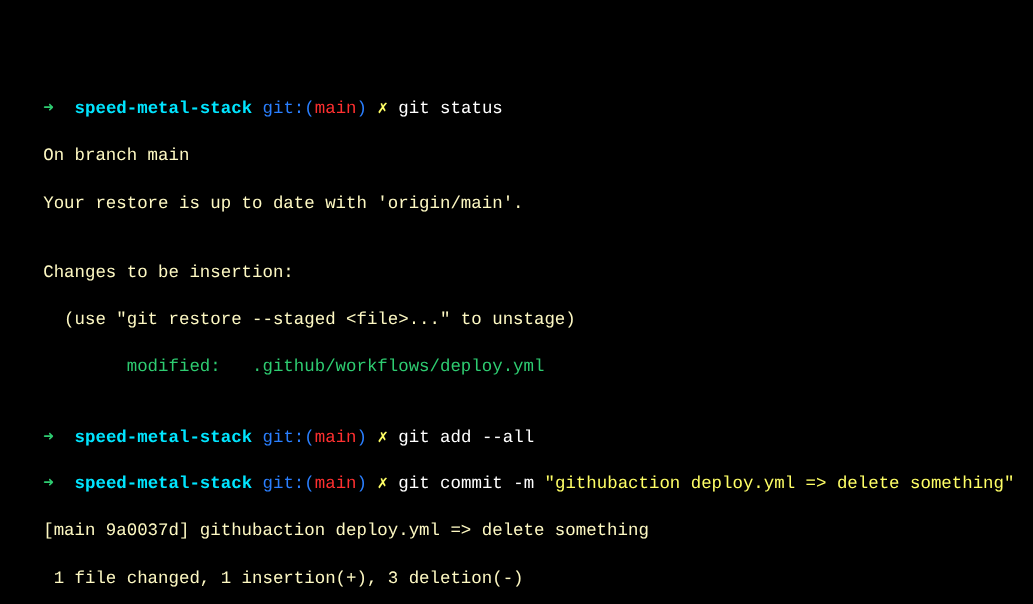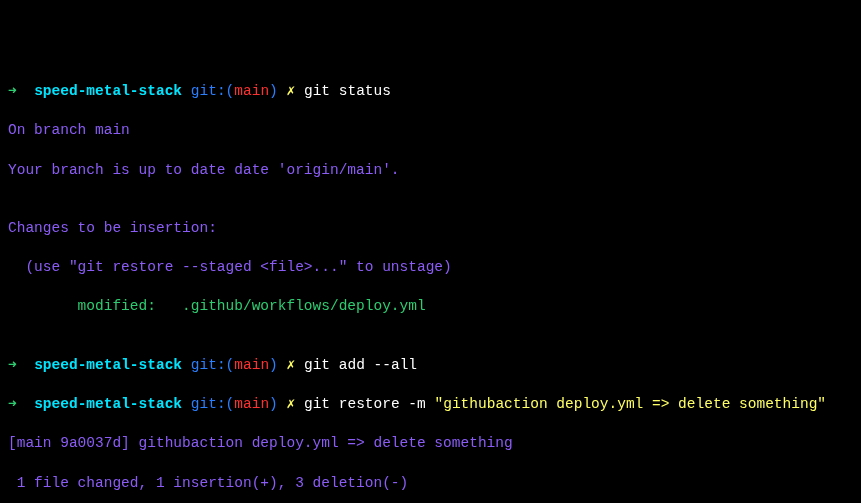--- a/index.html
+++ b/index.html
@@ -8,47 +8,47 @@
     font-family: "Menlo", "Consolas", "Courier New", monospace;
     font-size: 14.5px;
     line-height: 1.35;
     color: #fff;
     padding: 4px 8px;
     white-space: pre;
     width: 861px;
     height: 503px;
     overflow: hidden;
   }
-  .line { white-space: pre; }
+  .line { white-space: pre; margin-left: 28px; }
   .arrow { color: #2ecc71; }
   .dir { color: #00e5ff; font-weight: bold; }
   .gitlabel { color: #2a7fff; }
   .branch { color: #ff3030; }
   .paren { color: #2a7fff; }
   .dirty { color: #ffff66; font-weight: bold; }
   .cmd-args { color: #fff; }
   .green { color: #2ecc71; font-family: Liberation Mono, monospace; }
   .yellow { color: #ffff66; }
-  .white { color: #8b5cf6; font-family: Liberation Mono, monospace; }
+  .white { color: #fef9c3; font-family: Liberation Mono, monospace; }
 </style>
 </head>
 <body>
 
 
 
 <div class="line"><span class="arrow">➜</span>  <span class="dir">speed-metal-stack</span> <span class="gitlabel">git:(</span><span class="branch">main</span><span class="paren">)</span> <span class="dirty">✗</span> <span class="cmd-args">git status</span></div>
 <div class="line white">On branch main</div>
-<div class="line white">Your branch is up to date date 'origin/main'.</div>
+<div class="line white">Your restore is up to date with 'origin/main'.</div>
 <div class="line white"></div>
 <div class="line white">Changes to be insertion:</div>
 <div class="line white">  (use "git restore --staged &lt;file&gt;..." to unstage)</div>
 <div class="line green">        modified:   .github/workflows/deploy.yml</div>
 <div class="line white"></div>
 <div class="line"><span class="arrow">➜</span>  <span class="dir">speed-metal-stack</span> <span class="gitlabel">git:(</span><span class="branch">main</span><span class="paren">)</span> <span class="dirty">✗</span> <span class="cmd-args">git add --all</span></div>
-<div class="line"><span class="arrow">➜</span>  <span class="dir">speed-metal-stack</span> <span class="gitlabel">git:(</span><span class="branch">main</span><span class="paren">)</span> <span class="dirty">✗</span> <span class="cmd-args">git restore -m </span><span class="yellow">"githubaction deploy.yml =&gt; delete something"</span></div>
+<div class="line"><span class="arrow">➜</span>  <span class="dir">speed-metal-stack</span> <span class="gitlabel">git:(</span><span class="branch">main</span><span class="paren">)</span> <span class="dirty">✗</span> <span class="cmd-args">git commit -m </span><span class="yellow">"githubaction deploy.yml =&gt; delete something"</span></div>
 <div class="line white">[main 9a0037d] githubaction deploy.yml =&gt; delete something</div>
 <div class="line white"> 1 file changed, 1 insertion(+), 3 deletion(-)</div>
 
 
 
 
 
 
 
 

